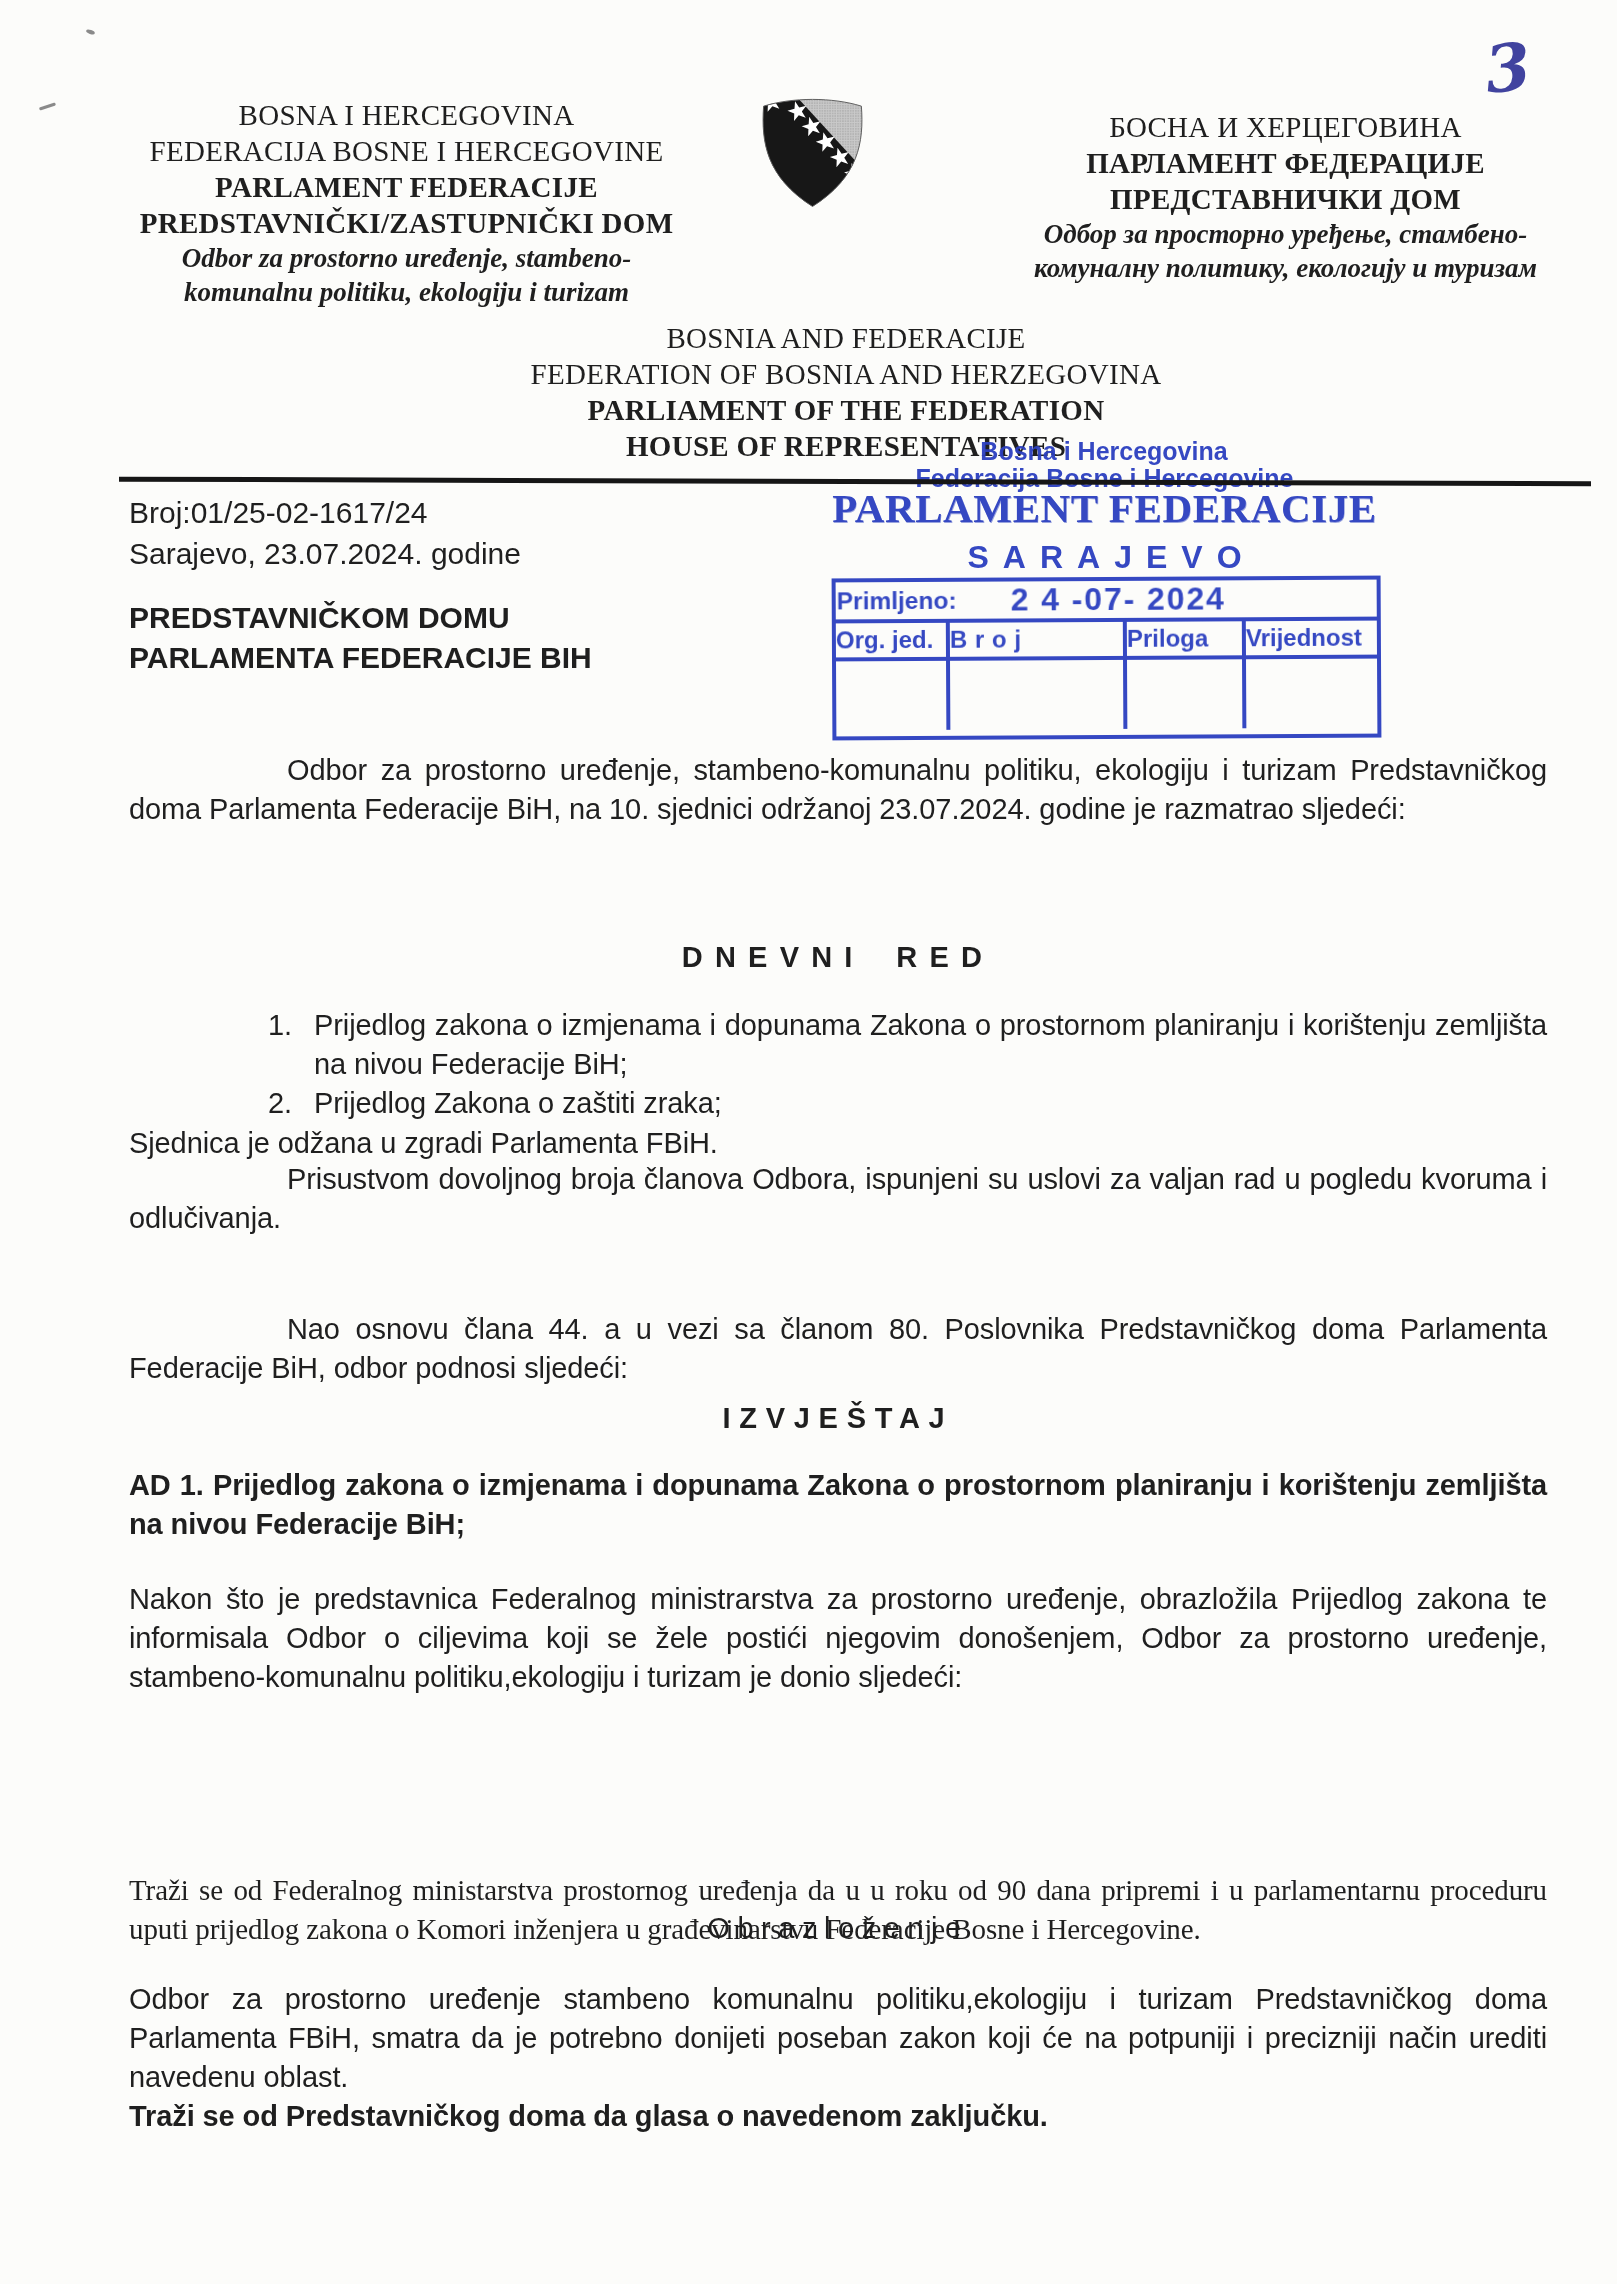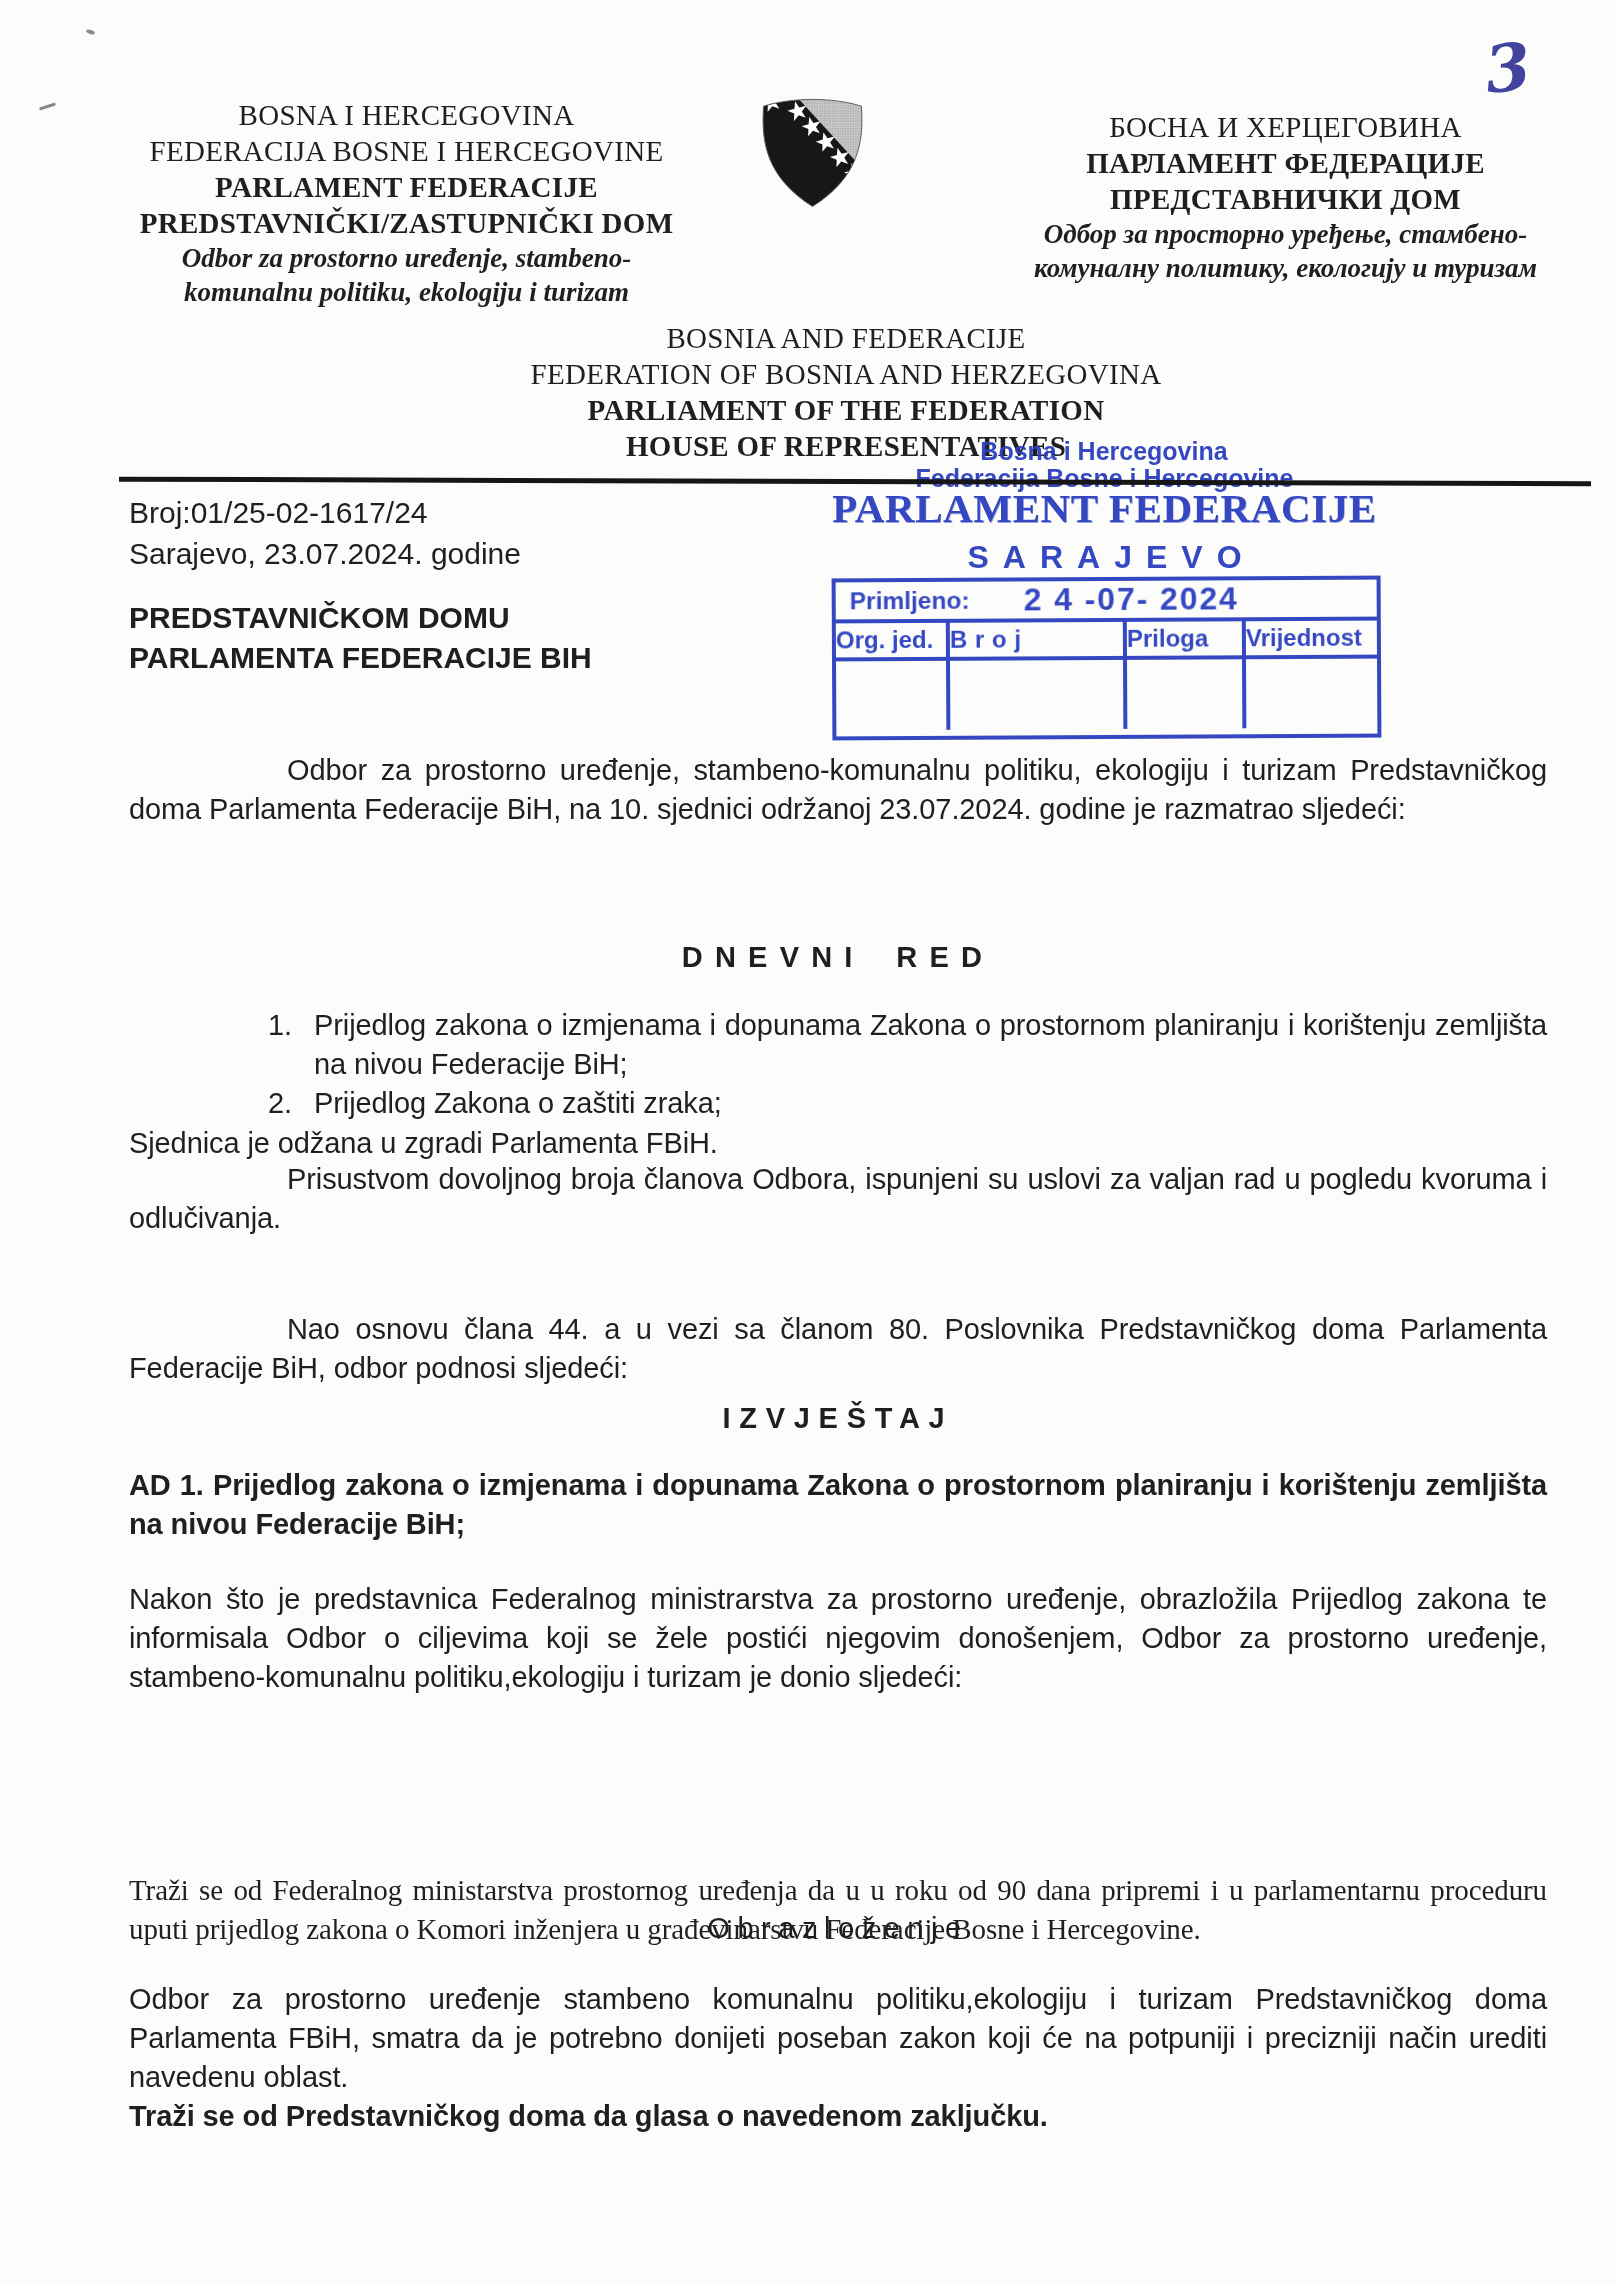--- a/index.html
+++ b/index.html
@@ -39,21 +39,21 @@
   .stamp-title { left:830px; top:484px; width:549px; text-align:center;
     font-family:"Liberation Serif","DejaVu Serif",serif;
     font-size:41px; font-weight:bold; letter-spacing:0.6px;
     text-shadow:0.6px 0.6px 0 rgba(43,63,192,.5); }
   .stamp-city { left:830px; top:539px; width:549px; text-align:center;
     font-size:32px; font-weight:bold; letter-spacing:14px; text-indent:14px; }
   .stamp-table { left:832px; top:577px; width:541px; height:154px;
     border:4.5px solid #2b3fc0; transform:rotate(-0.3deg); }
   .st-row1 { display:flex; align-items:center; height:37px;
     border-bottom:4.5px solid #2b3fc0; }
-  .st-primljeno { font-size:24.5px; font-weight:bold; padding-left:14px; width:174px; }
+  .st-primljeno { font-size:24.5px; font-weight:bold; padding-left:1px; width:174px; }
   .st-date { font-size:32px; font-weight:bold; letter-spacing:1.9px; }
   .st-grid { display:flex; height:107px; }
   .st-col { flex:1; display:flex; flex-direction:column; }
   .st-col + .st-col { border-left:4.5px solid #2b3fc0; }
   .st-c1 { flex:0 0 110px; } .st-c2 { flex:0 0 173px; }
   .st-c3 { flex:0 0 115px; } .st-c4 { flex:1; }
   .st-head { height:34px; border-bottom:4.5px solid #2b3fc0;
     font-size:24px; font-weight:bold; text-align:left; line-height:34px; }
   .st-broj { letter-spacing:7.7px; }
   .st-cell { flex:1; }

